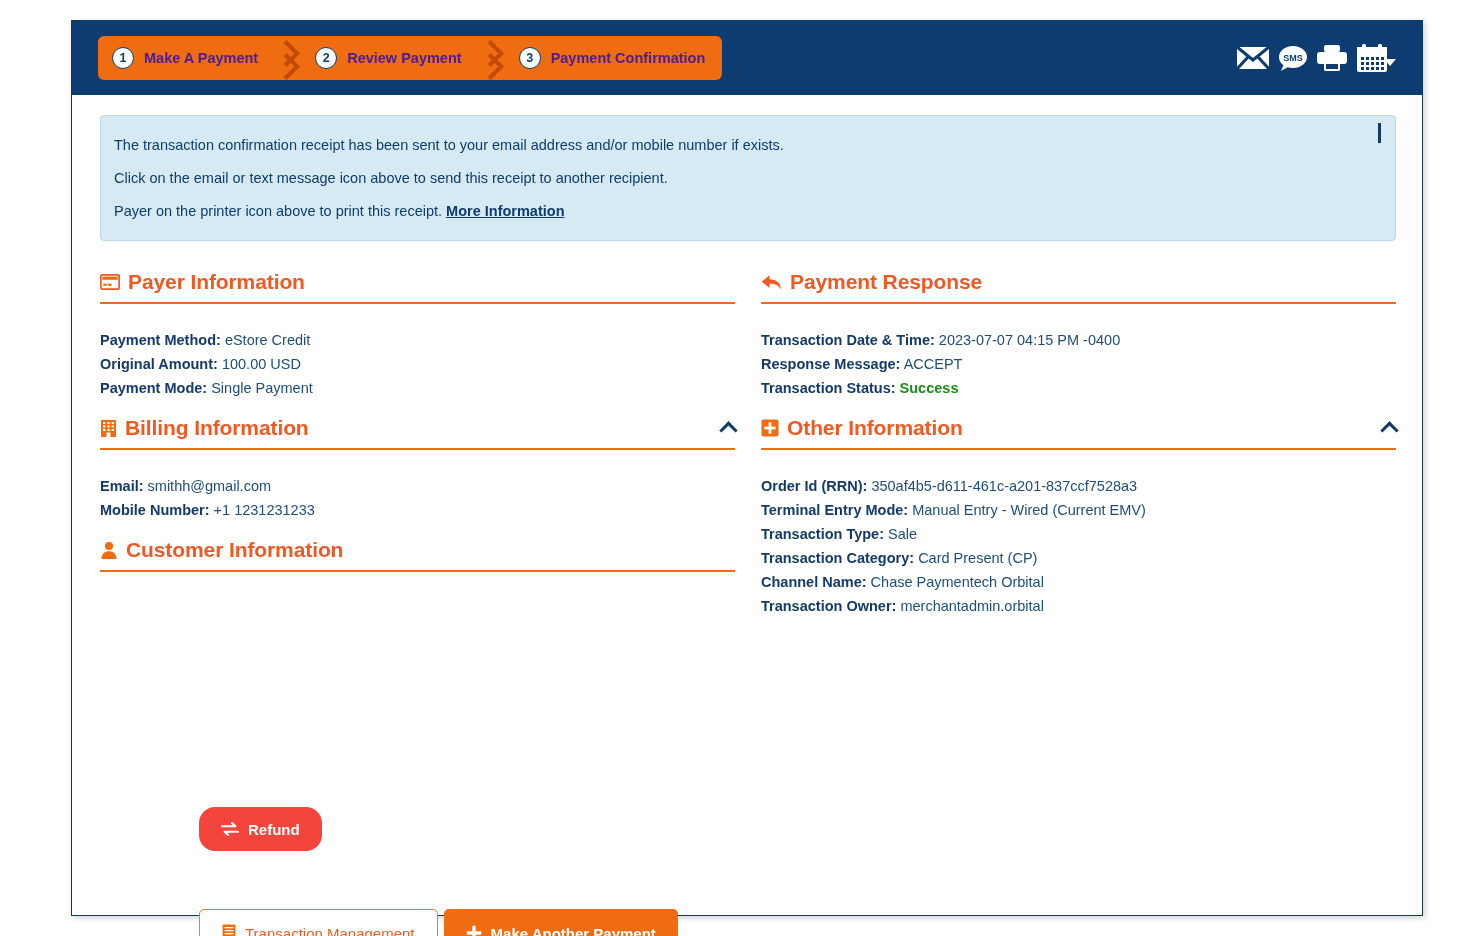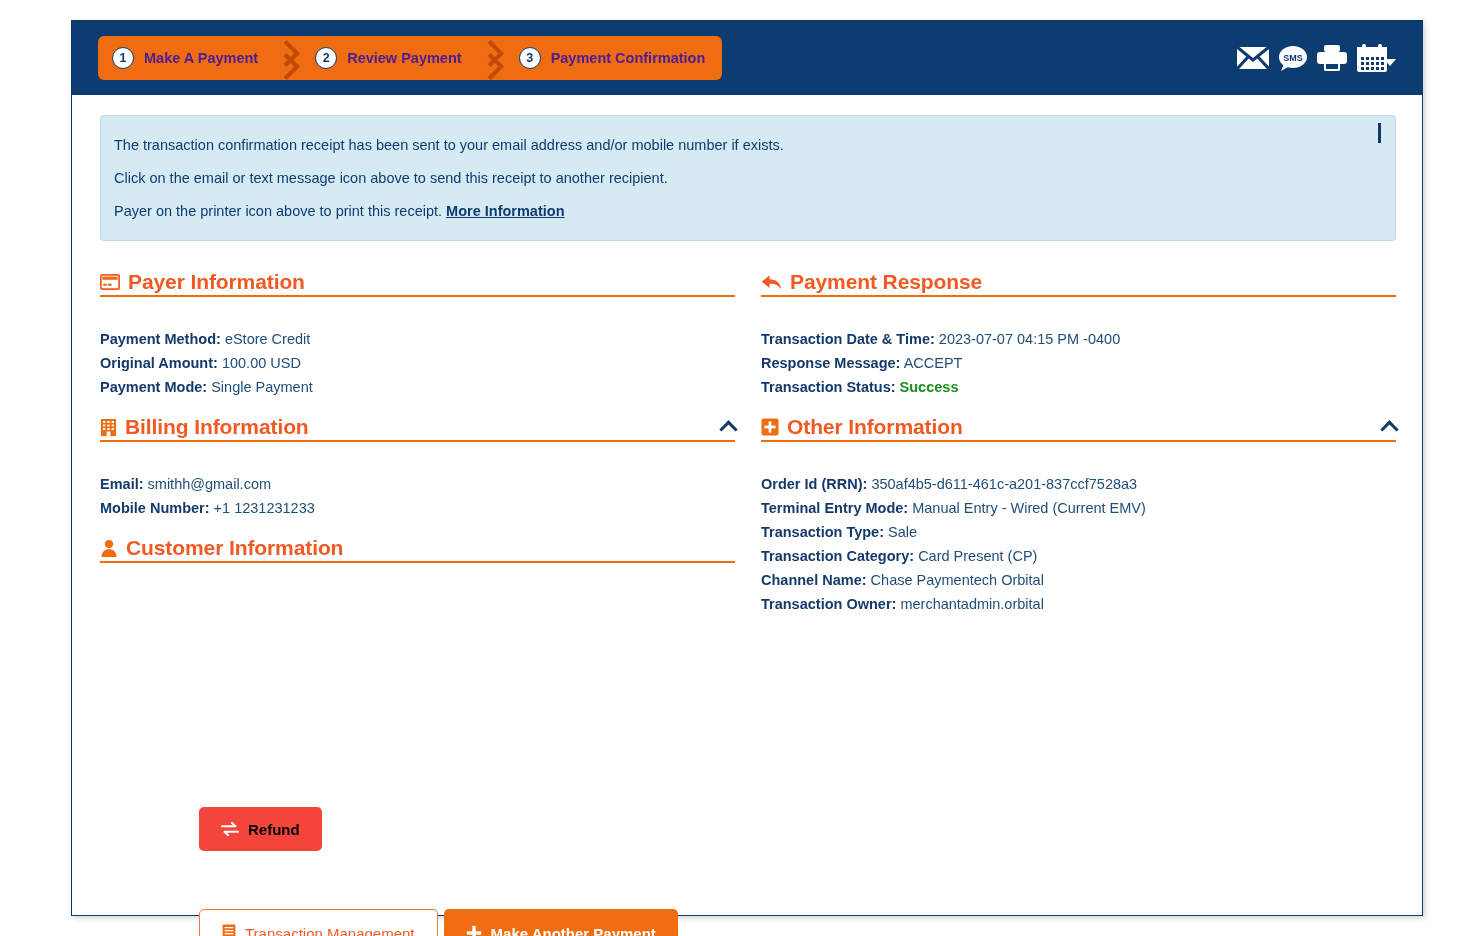--- a/index.html
+++ b/index.html
@@ -160,21 +160,21 @@
     display: flex;
     gap: 26px;
   }
   .col { width: 641px; }
 
   .section { margin-bottom: 0; }
   .section-head {
     display: flex;
     align-items: center;
     border-bottom: 2px solid #ef6c10;
-    padding-bottom: 1px;
+    padding-bottom: 8px;
     position: relative;
   }
   .section-title {
     color: #f05a22;
     font-size: 21px;
     font-weight: bold;
     letter-spacing: -0.1px;
   }
   .section-icon {
     margin-right: 8px;
@@ -182,21 +182,21 @@
     align-items: center;
     flex: 0 0 auto;
   }
   .section-chevron {
     margin-left: auto;
     cursor: pointer;
     display: flex;
     align-items: center;
   }
   .kv-list {
-    padding-top: 30px;
+    padding-top: 24px;
     padding-bottom: 16px;
   }
   .kv {
     font-size: 14.5px;
     line-height: 24px;
     color: #1f3a63;
     white-space: nowrap;
   }
   .kv .k { font-weight: bold; color: #143a6b; }
   .kv .v { font-weight: normal; color: #1f4e79; }
@@ -220,24 +220,24 @@
     display: inline-flex;
     align-items: center;
     justify-content: center;
     gap: 9px;
     border: none;
     cursor: pointer;
     font-family: "Liberation Sans", sans-serif;
   }
   .btn-refund {
     background: #f4453c;
-    color: #000000;
+    color: #ffffff;
     font-size: 15px;
     font-weight: bold;
-    border-radius: 5px;
+    border-radius: 16px;
     padding: 0 22px;
     height: 44px;
   }
   .btn-row {
     position: absolute;
     left: 127px; top: 814px;
     display: flex;
     gap: 6px;
   }
   .btn-txmgmt {

